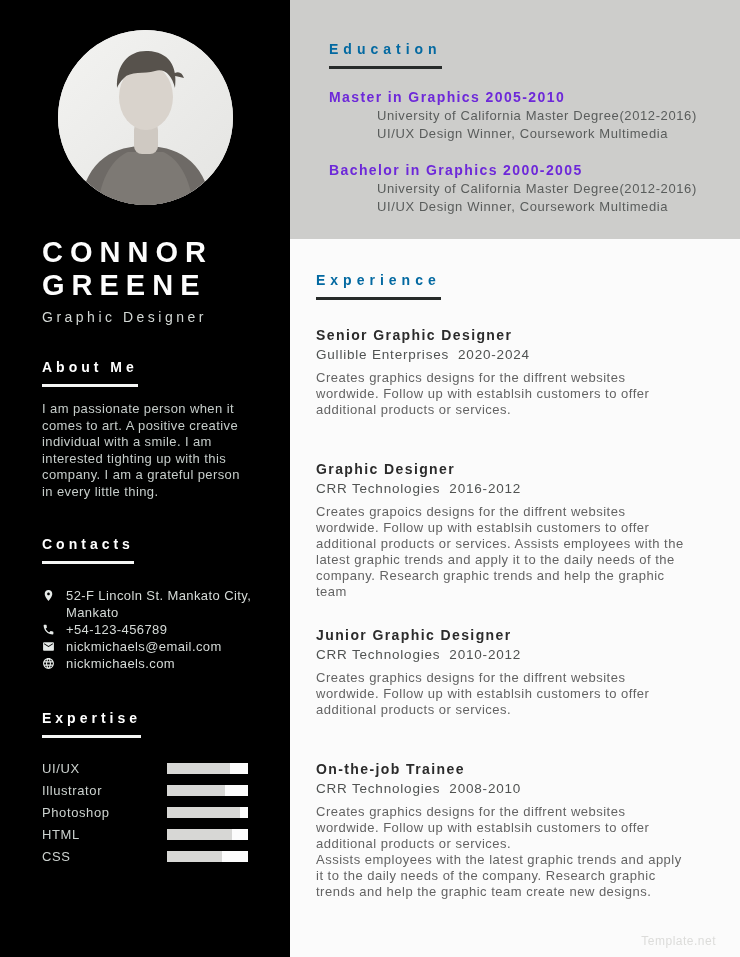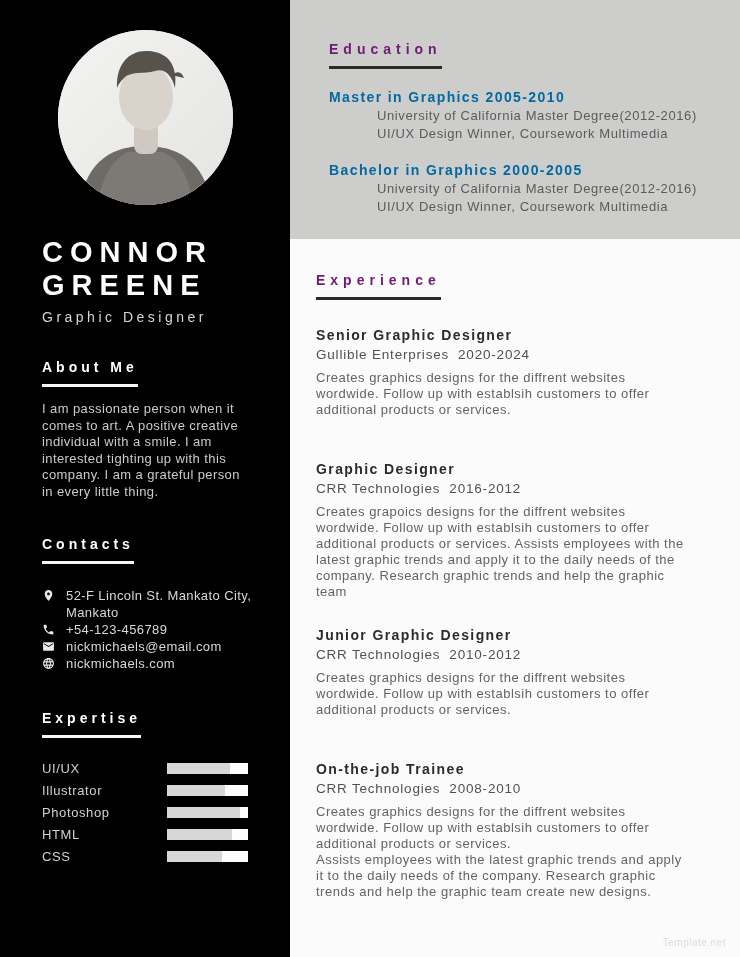--- a/index.html
+++ b/index.html
@@ -72,28 +72,28 @@
   
   .main { flex: 1; display: flex; flex-direction: column; }
   .edu-panel {
     background: #cdcdcb;
     height: 239px;
     padding: 40px 40px 0 39px;
   }
   .sec-heading {
     display: inline-block;
     font-size: 14px; font-weight: 700; letter-spacing: 5px;
-    color: #701a75;
+    color: #0369a1;
     padding-bottom: 9px;
     border-bottom: 3px solid #272b2a;
   }
   .edu-entry { margin-top: 19px; }
   .edu-title {
     font-size: 14px; font-weight: 700; letter-spacing: 1.4px;
-    color: #0369a1; line-height: 18px;
+    color: #6d28d9; line-height: 18px;
   }
   .edu-line {
     font-size: 13px; letter-spacing: 0.6px; color: #595c5b;
     line-height: 16px; margin-top: 2px; margin-left: 48px;
   }
   .xp-panel { background: #fbfbfb; padding: 32px 40px 0 26px; flex: 1; }
   .xp-entry { margin-top: 26px; }
   .xp-entry.gap-lg { margin-top: 42px; }
   .xp-title {
     font-size: 14px; font-weight: 700; letter-spacing: 1.4px;
@@ -105,22 +105,22 @@
   }
   .xp-dates { margin-left: 9px; }
   .xp-desc {
     margin-top: 6px;
     max-width: 368px;
     font-size: 13px; line-height: 16px; letter-spacing: 0.5px;
     color: #636363;
     white-space: pre-line;
   }
   .watermark {
-    position: absolute; right: 14px; bottom: 9px;
-    font-size: 10px; letter-spacing: 0.5px; color: #dcdcda;
+    position: absolute; right: 24px; bottom: 9px;
+    font-size: 12px; letter-spacing: 0.5px; color: #dcdcda;
   }
 </style>
 </head>
 <body>
 
 <div class="page">
 
   <aside class="sidebar">
 
     <div class="photo-wrap">

